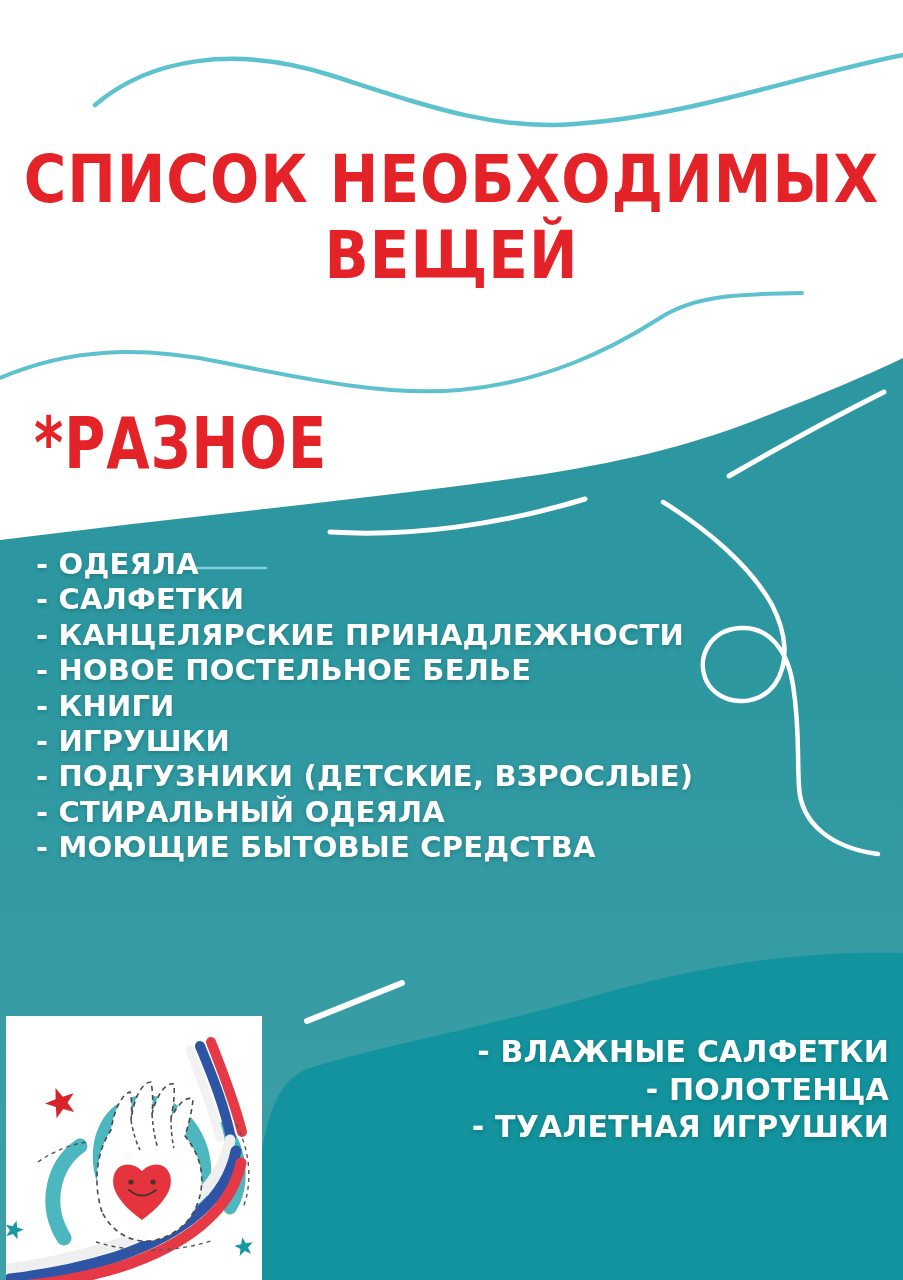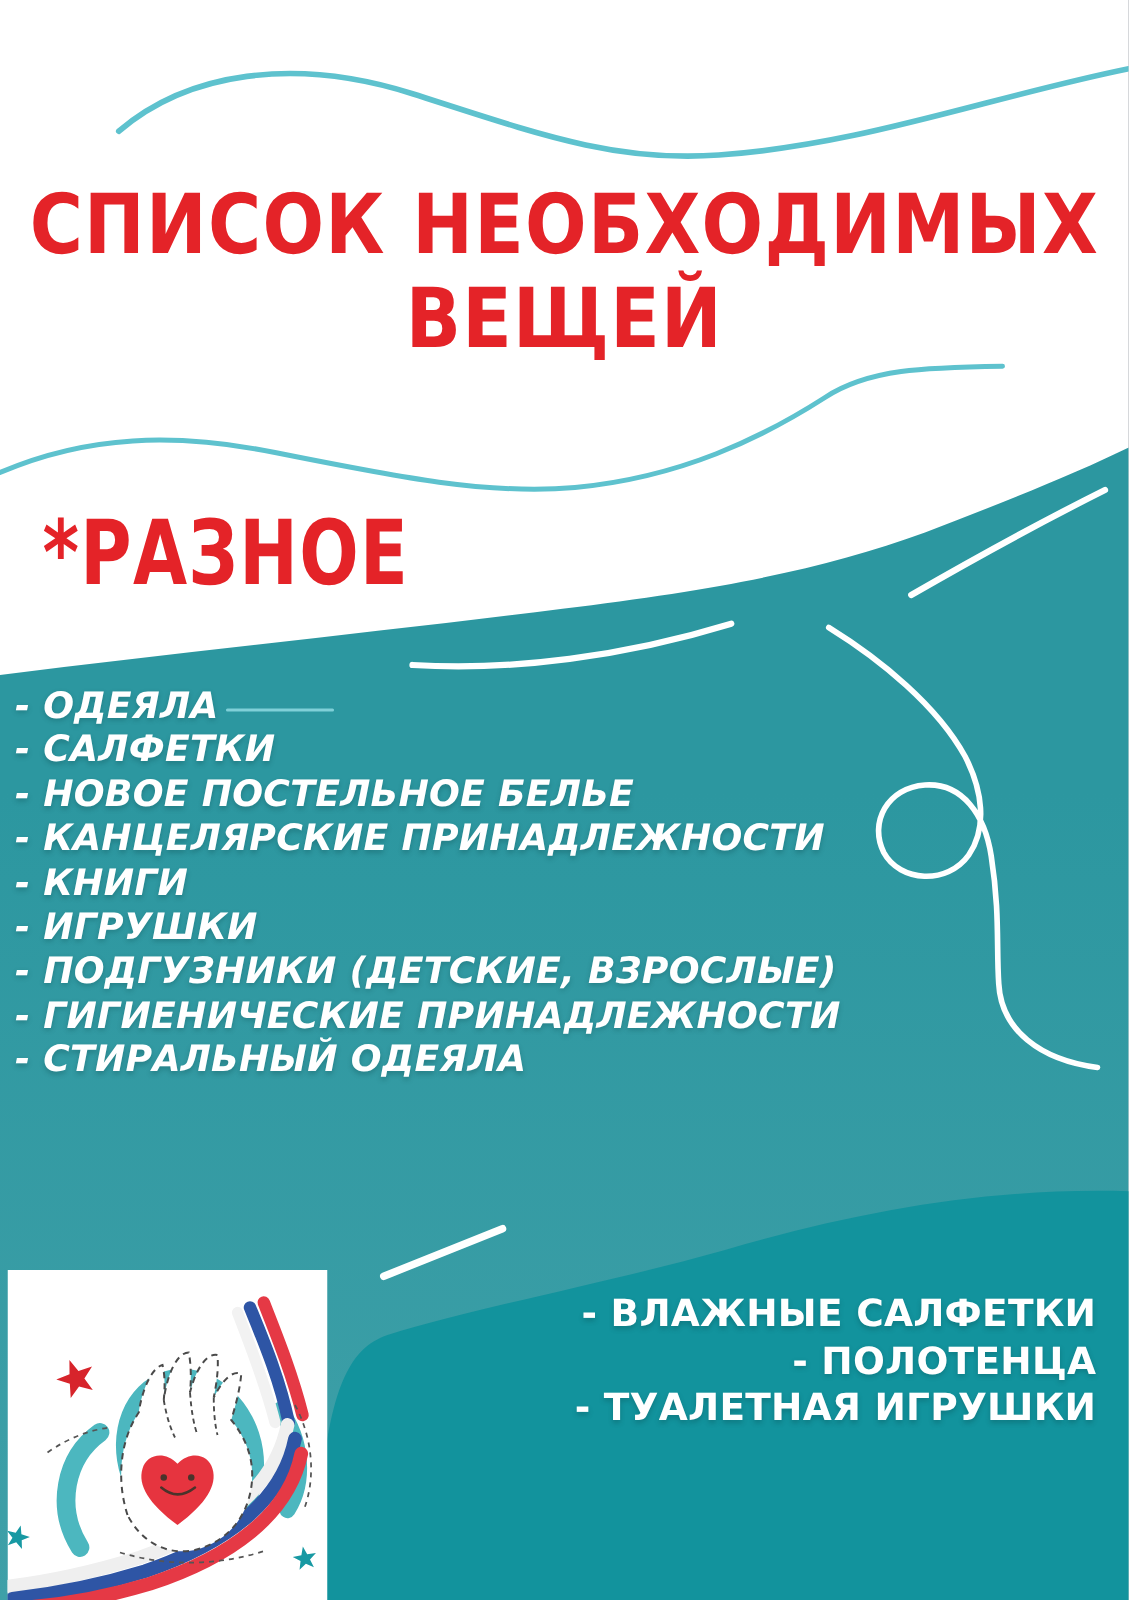--- a/index.html
+++ b/index.html
@@ -25,27 +25,26 @@
     font-weight:700;font-size:56px;line-height:56px;
     letter-spacing:1px;
     transform:scaleY(1.28);transform-origin:left top;
   }
   ul.item-list{
     list-style:none;margin:0;padding:0;position:absolute;
     color:#ffffff;font-weight:700;
     text-shadow:0 2px 4px rgba(8,56,62,.28);
   }
   .list-left{
-    top:547px;left:12px;
+    top:547px;left:36px;
     font-size:29px;line-height:35.4px;
     letter-spacing:0.2px;
-    font-style:italic;
   }
   .list-right{
-    top:1033px;right:26px;
+    top:1033px;right:14px;
     text-align:right;
     font-size:30px;line-height:37.6px;
     color:#eafbfc;
     letter-spacing:0.2px;
   }
 </style>
 </head>
 <body>
 
 <div class="poster">
@@ -129,27 +128,27 @@
   <div class="title">
     <div>СПИСОК НЕОБХОДИМЫХ</div>
     <div>ВЕЩЕЙ</div>
   </div>
 
   <div class="section-label">*РАЗНОЕ</div>
 
   <ul class="item-list list-left">
     <li>- ОДЕЯЛА</li>
     <li>- САЛФЕТКИ</li>
+    <li>- КАНЦЕЛЯРСКИЕ ПРИНАДЛЕЖНОСТИ</li>
     <li>- НОВОЕ ПОСТЕЛЬНОЕ БЕЛЬЕ</li>
-    <li>- КАНЦЕЛЯРСКИЕ ПРИНАДЛЕЖНОСТИ</li>
     <li>- КНИГИ</li>
     <li>- ИГРУШКИ</li>
     <li>- ПОДГУЗНИКИ (ДЕТСКИЕ, ВЗРОСЛЫЕ)</li>
-    <li>- ГИГИЕНИЧЕСКИЕ ПРИНАДЛЕЖНОСТИ</li>
     <li>- СТИРАЛЬНЫЙ ОДЕЯЛА</li>
+    <li>- МОЮЩИЕ БЫТОВЫЕ СРЕДСТВА</li>
   </ul>
 
   <ul class="item-list list-right">
     <li>- ВЛАЖНЫЕ САЛФЕТКИ</li>
     <li>- ПОЛОТЕНЦА</li>
     <li>- ТУАЛЕТНАЯ ИГРУШКИ</li>
   </ul>
 
 </div>
 

